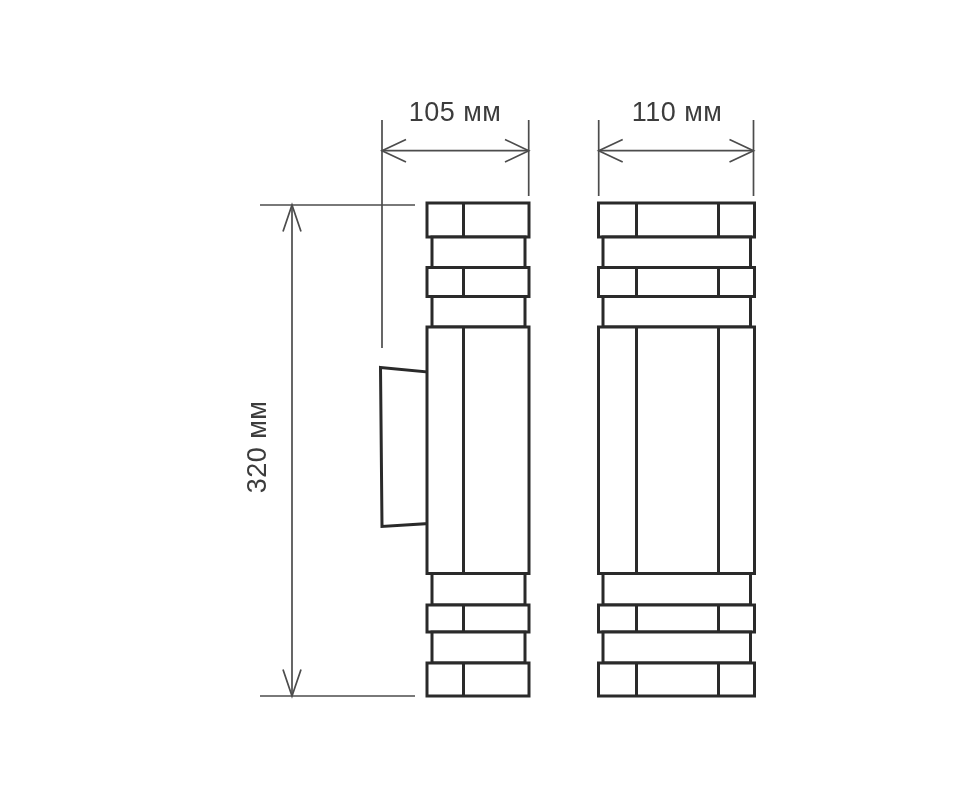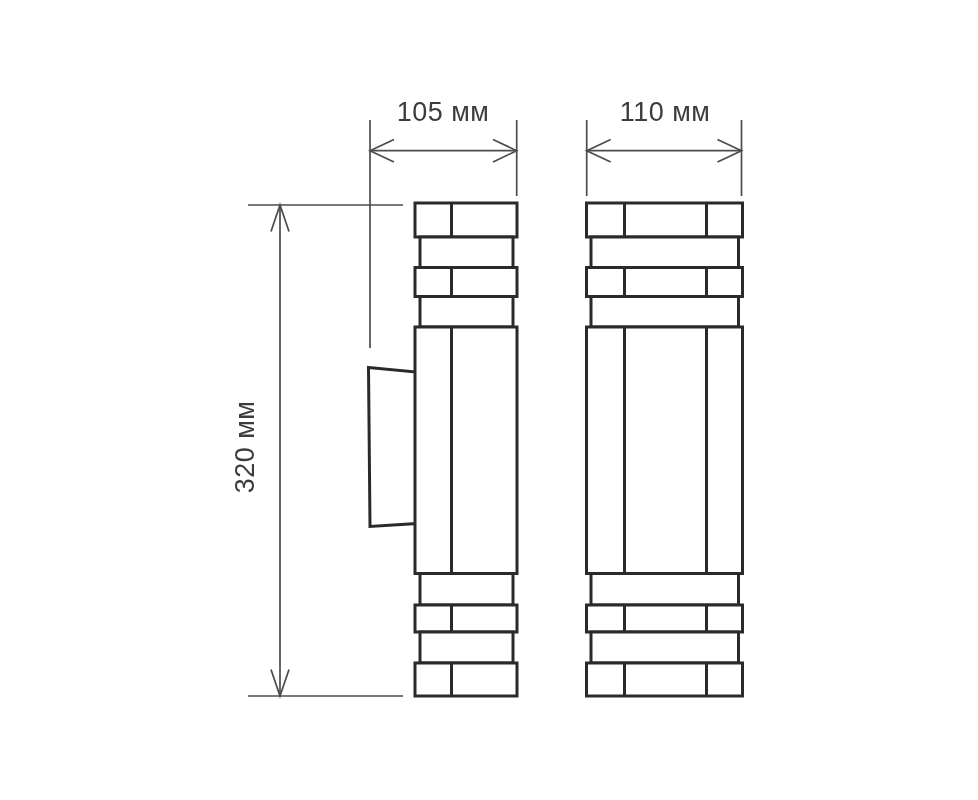--- a/index.html
+++ b/index.html
@@ -8,20 +8,21 @@
     background: #ffffff;
     width: 978px;
     height: 800px;
     overflow: hidden;
   }
   .canvas {
     position: relative;
     width: 924px;
     height: 800px;
     background: #ffffff;
+    margin-left: 12px;
   }
   svg { display: block; }
   .dimtext text {
     font-family: "Liberation Sans", "DejaVu Sans", sans-serif;
     font-size: 27px;
     font-weight: 400;
     letter-spacing: 0.5px;
     stroke: none;
   }
 </style>

